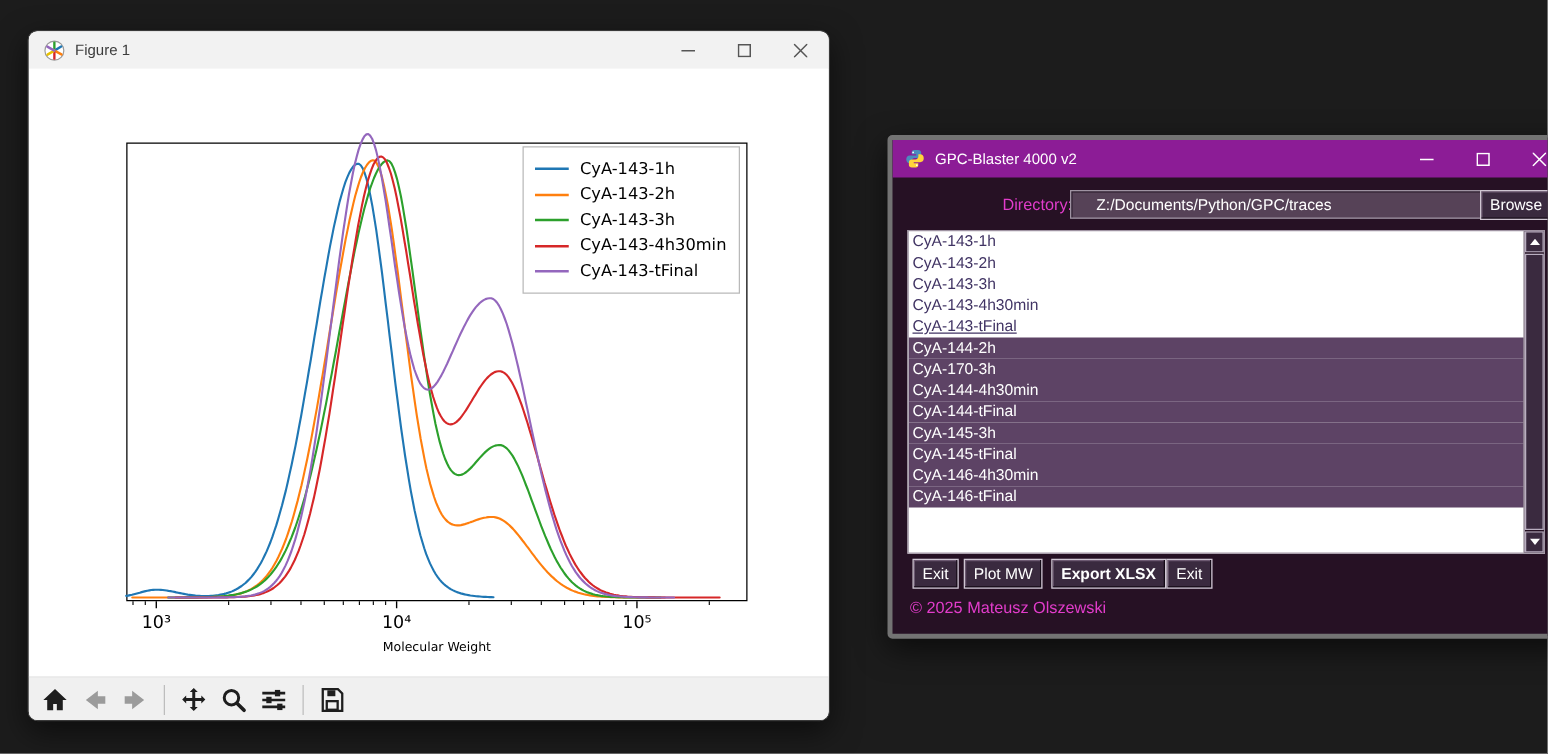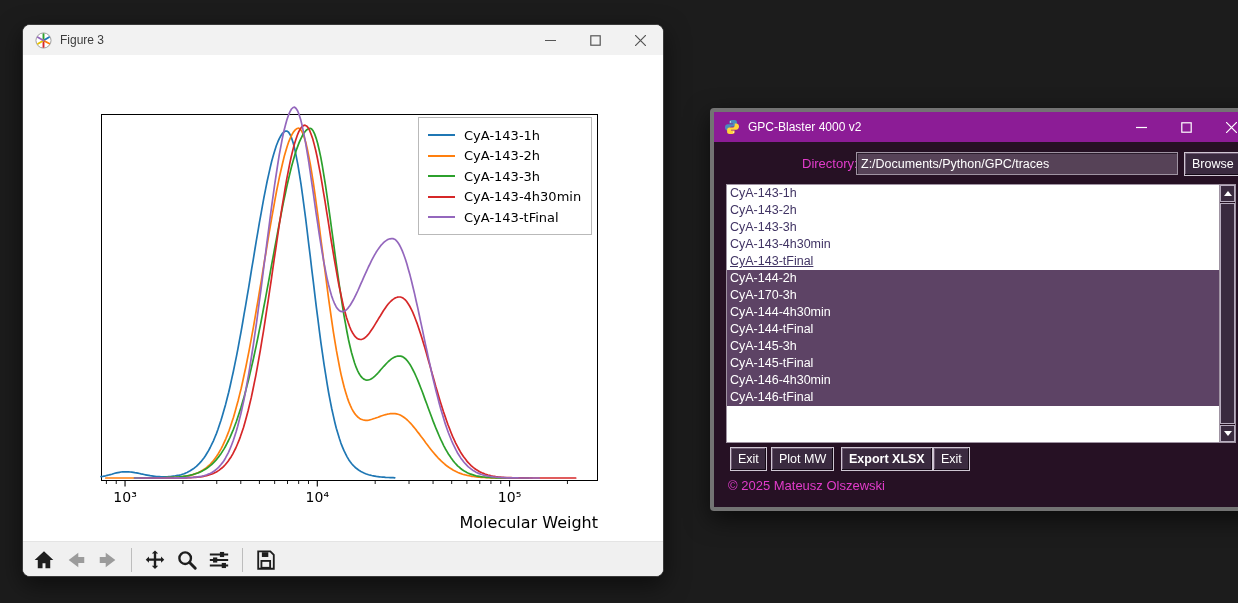--- a/index.html
+++ b/index.html
@@ -15,22 +15,22 @@
   .fig-title{font-size:12px;color:#3c3c3c;}
   .win-ctrls{margin-left:auto;display:flex;height:100%;}
   .win-ctrls .wc{width:45px;height:100%;display:flex;align-items:center;justify-content:center;color:#565656;}
   .fig-canvas{position:relative;width:640px;height:486px;background:var(--fig-canvas,#fff);}
   .fig-canvas svg.plot{position:absolute;left:0;top:0;}
   .legend{position:absolute;left:395px;top:62px;background:#fff;border:1px solid #b9b9b9;
     padding:7px 10px 6px 9px;z-index:2;}
   .leg-row{display:flex;align-items:center;height:20.5px;}
   .leg-line{width:27px;height:2.2px;margin-right:9px;flex:0 0 auto;}
   .leg-text{font-family:"DejaVu Sans",sans-serif;font-size:13px;color:#000;white-space:nowrap;}
-  .xlabel{position:absolute;left:78px;top:458px;width:497px;text-align:right;
-    font-family:"DejaVu Sans",sans-serif;font-size:16px;color:#000;}
+  .xlabel{position:absolute;left:78px;top:458px;width:497px;text-align:center;
+    font-family:"DejaVu Sans",sans-serif;font-size:10px;color:#000;}
   .fig-toolbar{height:35px;background:var(--fig-toolbar,#f0f0f0);display:flex;align-items:center;
     padding-left:8px;gap:6px;border-top:1px solid #e4e4e4;}
   .tb-ic{width:26px;height:26px;display:flex;align-items:center;justify-content:center;color:#1e1e1e;}
   .tb-ic.disabled{color:#9b9b9b;}
   .tb-sep{width:1px;height:24px;background:#bdbdbd;margin:0 4px;}
 
   
   .app-window{position:absolute;left:710px;top:108px;width:540px;height:395px;border-radius:4px;
     overflow:hidden;box-shadow:0 8px 24px rgba(0,0,0,.6);
     border:4px solid #737373;background:var(--app-body,#261124);}
@@ -38,21 +38,21 @@
   .app-titlebar .app-ic{margin:0 8px 0 10px;display:flex;}
   .app-title{font-size:12px;color:#fff;}
   .app-titlebar .wc{color:#fff;}
   .app-body{position:relative;width:100%;height:365px;}
   .tk-btn{position:absolute;height:24px;background:var(--ctl-bg,#3a2a3f);color:#fff;
     border:1px solid var(--ctl-bd,#cfc6d2);box-shadow:inset -1px -1px 0 #140a16,inset 1px 1px 0 #6d5a72;
     font-size:12.5px;font-family:inherit;padding:0 7px;cursor:default;}
   .dir-label{position:absolute;left:88px;top:14px;font-size:13px;color:var(--magenta,#e23ccb);}
   .dir-entry{position:absolute;left:142px;top:10px;width:312px;height:21px;
     background:var(--entry-bg,#564257);border:1px solid #9f93a2;box-shadow:inset 1px 1px 0 #2a1c2c;
-    color:#fff;font-size:12.5px;font-family:inherit;padding:0 4px;}
+    color:#fff;font-size:12.5px;font-family:inherit;padding:0 20px;}
   .listbox{position:absolute;left:12px;top:42px;width:508px;height:257px;
     border:1px solid #9f93a2;background:#fff;display:flex;}
   .list-items{flex:1 1 auto;overflow:hidden;}
   .lb-row{height:17px;line-height:17px;font-size:12.5px;padding-left:3px;
     color:var(--list-text,#413464);white-space:nowrap;}
   .lb-row.selected{background:var(--sel-bg,#5d4365);color:var(--sel-text,#fff);}
   .lb-row.active{text-decoration:underline;}
   .scrollbar{flex:0 0 15px;background:#1d0e1f;border-left:1px solid #9f93a2;
     display:flex;flex-direction:column;}
   .sb-btn{height:15px;background:var(--ctl-bg,#3a2a3f);border:1px solid #b9aec0;
@@ -80,21 +80,21 @@
           <g stroke-width="2" stroke-linecap="round">
             <line x1="9" y1="9" x2="9" y2="2.2" stroke="#2ca02c"></line>
             <line x1="9" y1="9" x2="14.8" y2="5.5" stroke="#1f77b4"></line>
             <line x1="9" y1="9" x2="15" y2="12.2" stroke="#ff7f0e"></line>
             <line x1="9" y1="9" x2="9" y2="15.8" stroke="#d62728"></line>
             <line x1="9" y1="9" x2="3.2" y2="12.4" stroke="#e8c200"></line>
             <line x1="9" y1="9" x2="3" y2="5.6" stroke="#9467bd"></line>
           </g>
         </svg>
       </span>
-      <span class="fig-title">Figure 3</span>
+      <span class="fig-title">Figure 1</span>
       <div class="win-ctrls">
         <span class="wc">
           <svg width="11" height="11" viewBox="0 0 11 11">
               <line x1="0" y1="5.5" x2="11" y2="5.5" stroke="currentColor" stroke-width="1.2"></line>
             </svg>
         </span>
         <span class="wc">
           <svg width="11" height="11" viewBox="0 0 11 11">
               <rect x="0.8" y="0.8" width="9.4" height="9.4" fill="none" stroke="currentColor" stroke-width="1.2"></rect>
             </svg>

